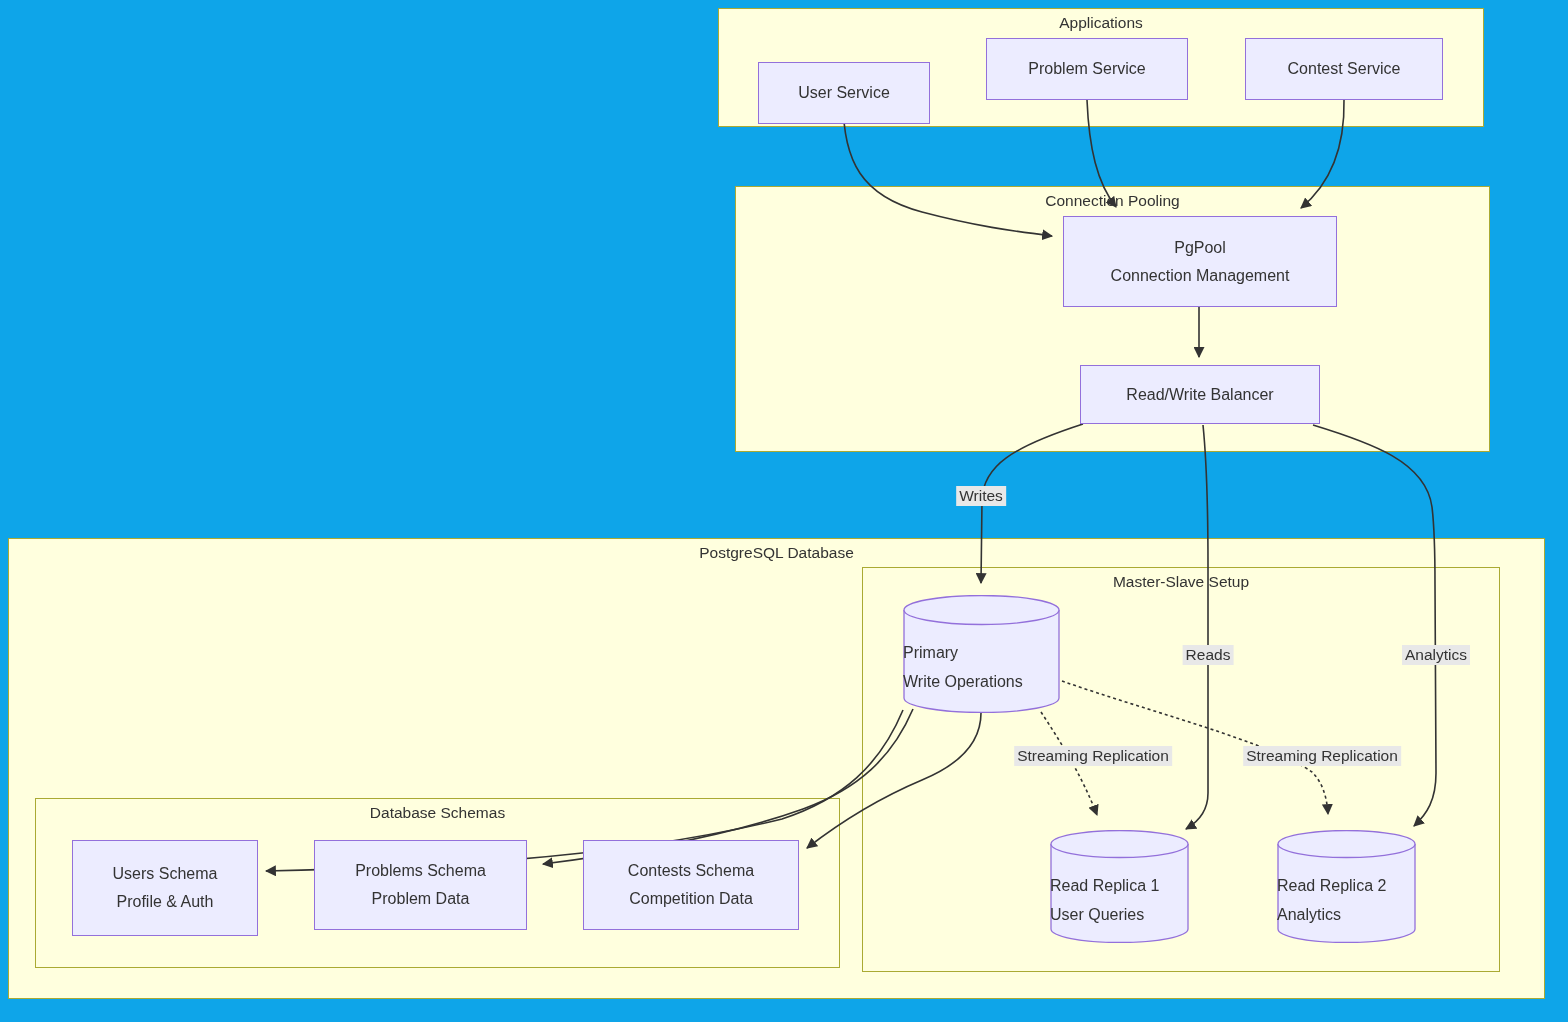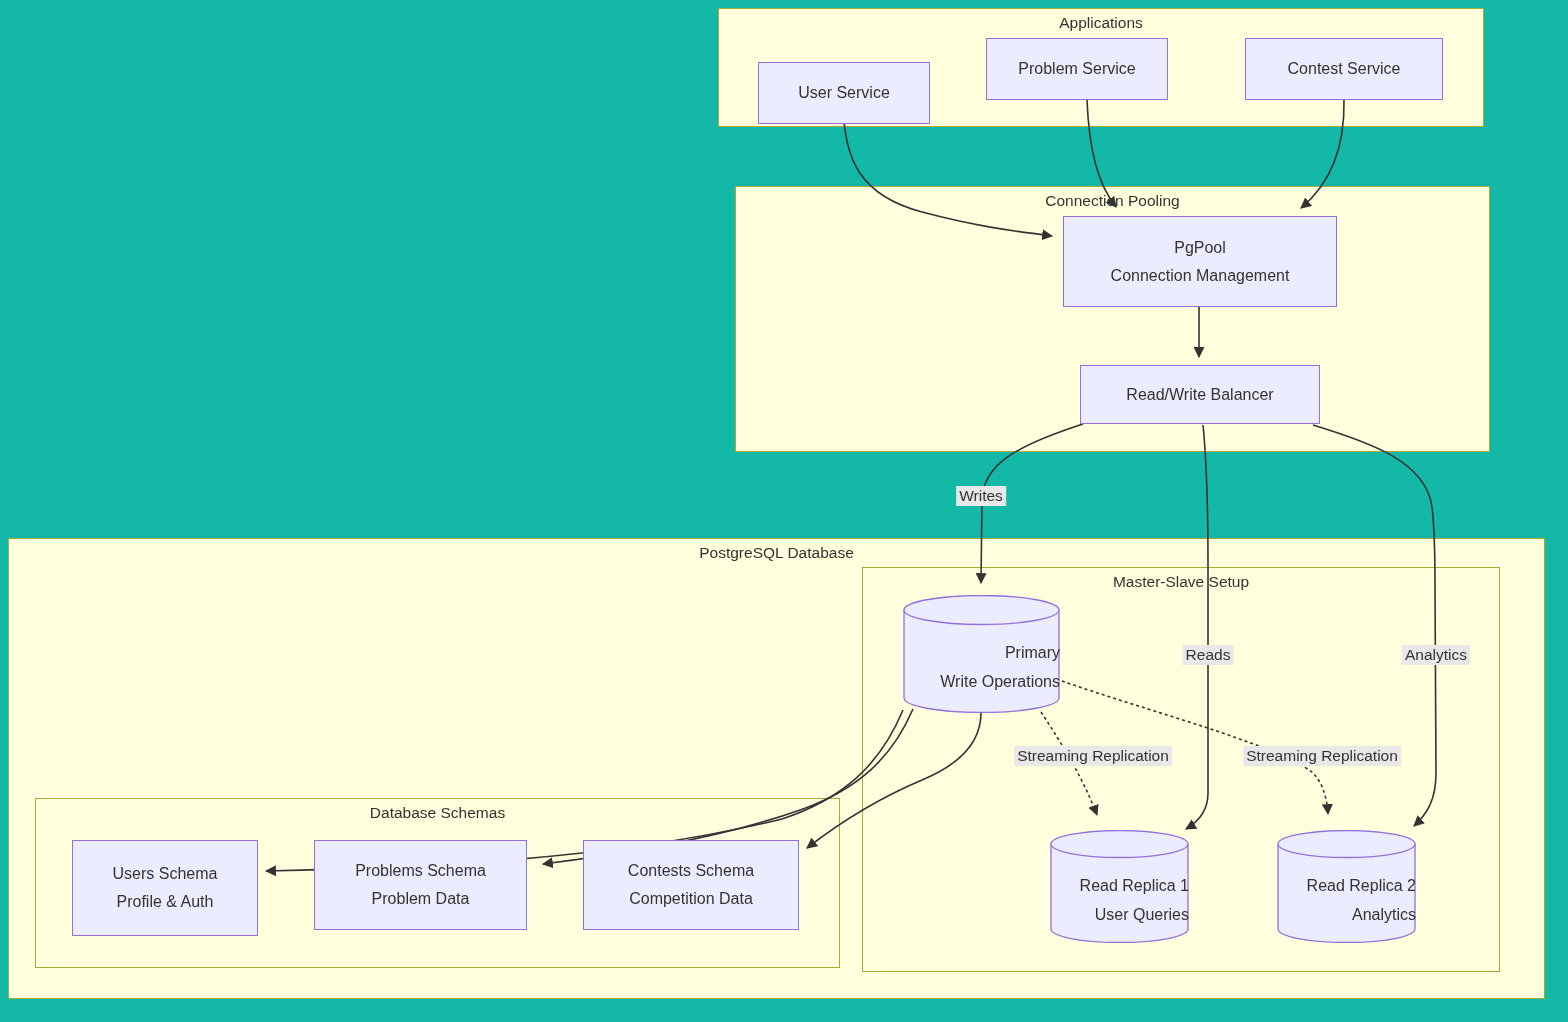--- a/index.html
+++ b/index.html
@@ -1,17 +1,17 @@
 <!DOCTYPE html>
 <html><head>
 <meta charset="utf-8">
 <style>
   html,body{margin:0;padding:0;background:#ffffff;}
   #canvas{
-    position:relative;width:1568px;height:1022px;background:#14b8a6;overflow:hidden;
+    position:relative;width:1568px;height:1022px;background:#0ea5e9;overflow:hidden;
     font-family:"Liberation Sans","DejaVu Sans",sans-serif;color:#333333;
   }
   .cluster{
     position:absolute;background:#ffffde;border:1px solid #aaaa33;z-index:0;box-sizing:border-box;
   }
   .cluster-label{
     position:absolute;top:5px;left:0;width:100%;text-align:center;
     font-size:15.5px;font-weight:500;color:#333;z-index:1;
   }
   #edges{position:absolute;left:0;top:0;z-index:2;}
@@ -20,21 +20,21 @@
     padding:1px 3px;font-size:15.5px;color:#333;z-index:3;white-space:nowrap;
   }
   .node{
     position:absolute;background:#ececff;border:1px solid #9370db;z-index:4;box-sizing:border-box;
     display:flex;flex-direction:column;align-items:center;justify-content:center;
     font-size:16px;color:#333;text-align:center;line-height:28px;
   }
   .cyl{position:absolute;z-index:4;}
   .cyl svg{position:absolute;left:0;top:0;}
   .cyl .cyl-text{
-    position:absolute;left:0;width:100%;text-align:right;
+    position:absolute;left:0;width:100%;text-align:left;
     font-size:16px;color:#333;line-height:29px;z-index:5;
   }
   .cyl-fill{fill:#ececff;stroke:#9370db;stroke-width:1.3;}
 </style>
 </head>
 <body>
 
 <div id="canvas">
 
   <div class="cluster" style="left:718px;top:8px;width:766px;height:119px;">
@@ -82,21 +82,21 @@
   <div class="edge-label" style="left:981px;top:496px;">Writes</div>
   <div class="edge-label" style="left:1208px;top:655px;">Reads</div>
   <div class="edge-label" style="left:1436px;top:655px;">Analytics</div>
   <div class="edge-label" style="left:1093px;top:756px;">Streaming Replication</div>
   <div class="edge-label" style="left:1322px;top:756px;">Streaming Replication</div>
 
   <div class="node" style="left:758px;top:38px;width:172px;height:62px;margin-top:24px;">
     <span>User Service</span>
   </div>
 
-  <div class="node" style="left:986px;top:38px;width:182px;height:62px;">
+  <div class="node" style="left:986px;top:38px;width:202px;height:62px;">
     <span>Problem Service</span>
   </div>
 
   <div class="node" style="left:1245px;top:38px;width:198px;height:62px;">
     <span>Contest Service</span>
   </div>
 
   <div class="node" style="left:1080px;top:365px;width:240px;height:59px;">
     <span>Read/Write Balancer</span>
   </div>

